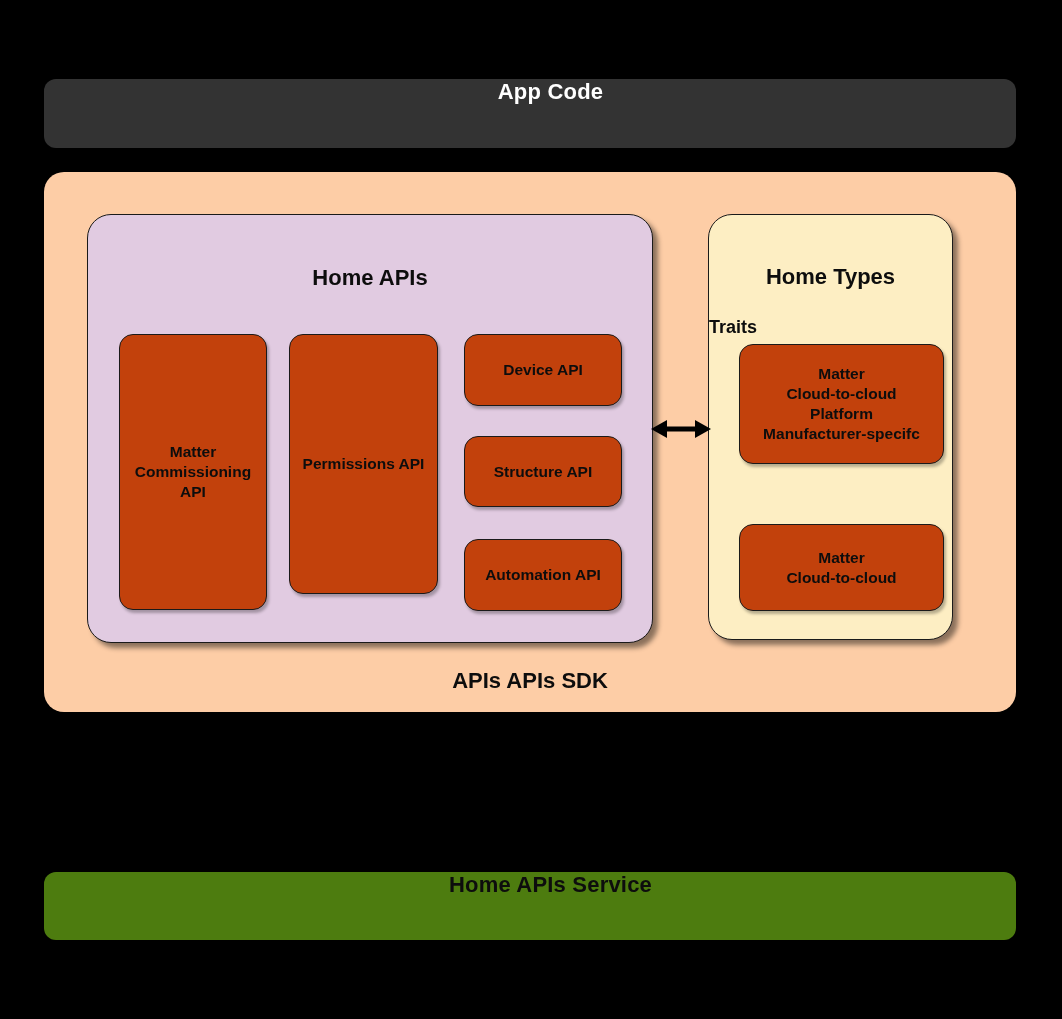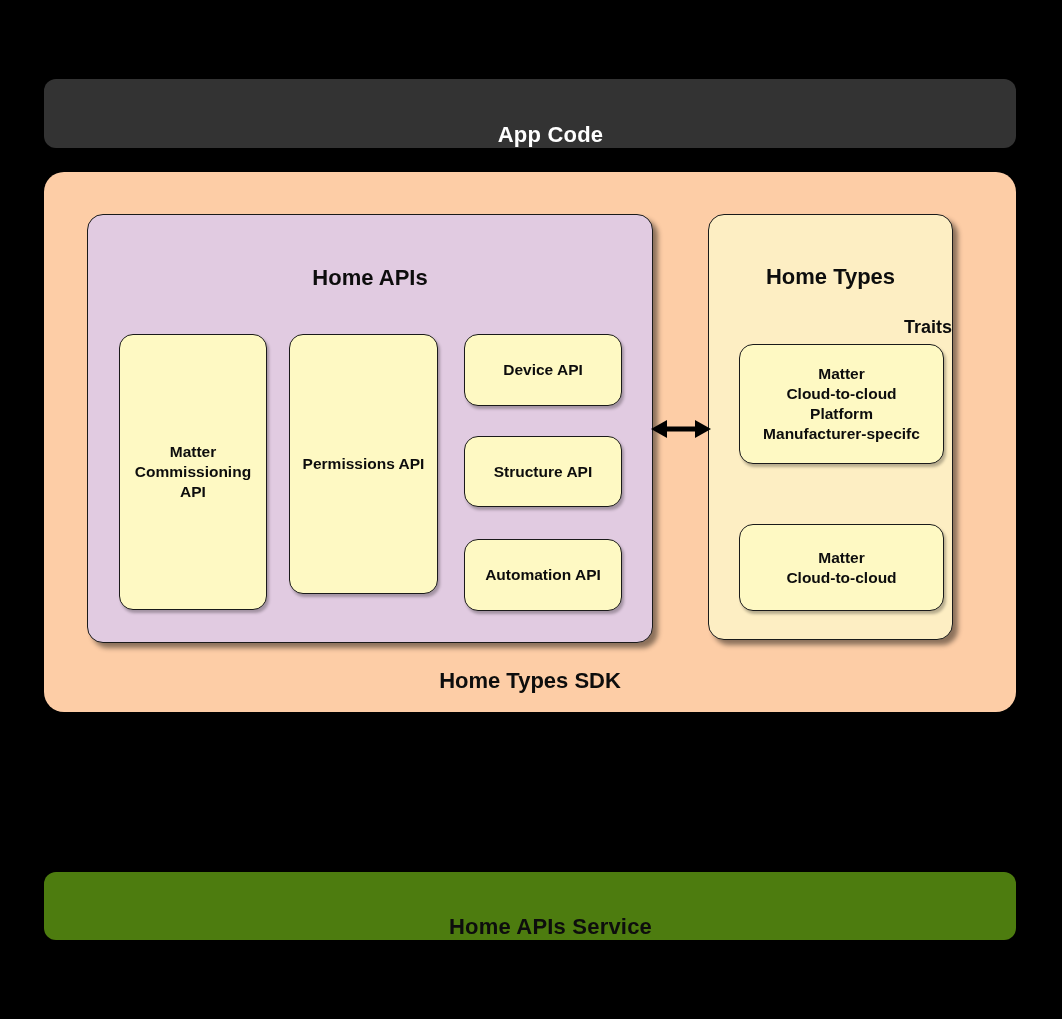--- a/index.html
+++ b/index.html
@@ -11,21 +11,21 @@
     height: 1019px;
     background: #000000;
     overflow: hidden;
   }
   .bar {
     position: absolute;
     left: 44px;
     width: 972px;
     border-radius: 12px;
     display: flex;
-    align-items: flex-end;
+    align-items: flex-start;
     justify-content: center;
     padding-left: 41px;
   }
   .app-code-bar {
     top: 79px;
     height: 69px;
     background: #333333;
   }
   .app-code-bar .bar-label { color: #ffffff; }
   .service-bar {
@@ -54,21 +54,21 @@
     width: 100%;
     top: 496px;
     text-align: center;
     font-size: 22px;
     font-weight: bold;
     color: #0d0d0d;
   }
   .group-box {
     position: absolute;
     border: 1.5px solid #1a1a1a;
-    border-radius: 16px;
+    border-radius: 24px;
     box-shadow: 5px 5px 5px rgba(0,0,0,0.45);
   }
   .home-apis-box {
     left: 43px;   
     top: 42px;    
     width: 566px;
     height: 429px;
     background: #E1CBE1;
   }
   .home-types-box {
@@ -86,28 +86,28 @@
     font-size: 22px;
     font-weight: bold;
     color: #0d0d0d;
   }
   .home-apis-box .group-title { top: 50px; }
   .home-types-box .group-title { top: 49px; }
   .sub-heading {
     position: absolute;
     left: 0;
     width: 100%;
-    text-align: right;
+    text-align: left;
     font-size: 18px;
     font-weight: bold;
     color: #0d0d0d;
   }
   .card {
     position: absolute;
-    background: #fef9c3;
+    background: #c2410c;
     border: 1.2px solid #1a1a1a;
     border-radius: 14px;
     display: flex;
     align-items: center;
     justify-content: center;
     text-align: center;
     font-size: 15.5px;
     font-weight: bold;
     color: #0d0d0d;
     line-height: 20px;
@@ -160,21 +160,21 @@
       <div class="group-title">Home Types</div>
       <div class="sub-heading traits-heading">Traits</div>
       <div class="card card-traits">Matter
 Cloud-to-cloud
 Platform
 Manufacturer-specifc</div>
       <div class="card card-device-types">Matter
 Cloud-to-cloud</div>
     </div>
 
-    <div class="sdk-label">Home Types SDK</div>
+    <div class="sdk-label">APIs APIs SDK</div>
   </div>
 
   <svg class="link-arrow" viewBox="0 0 62 26" aria-hidden="true">
     <path d="M13 13 H49" stroke="#000000" stroke-width="5"></path>
     <polygon points="1,13 17,4 17,22" fill="#000000"></polygon>
     <polygon points="61,13 45,4 45,22" fill="#000000"></polygon>
   </svg>
 
   <div class="bar service-bar">
     <span class="bar-label">Home APIs Service</span>

